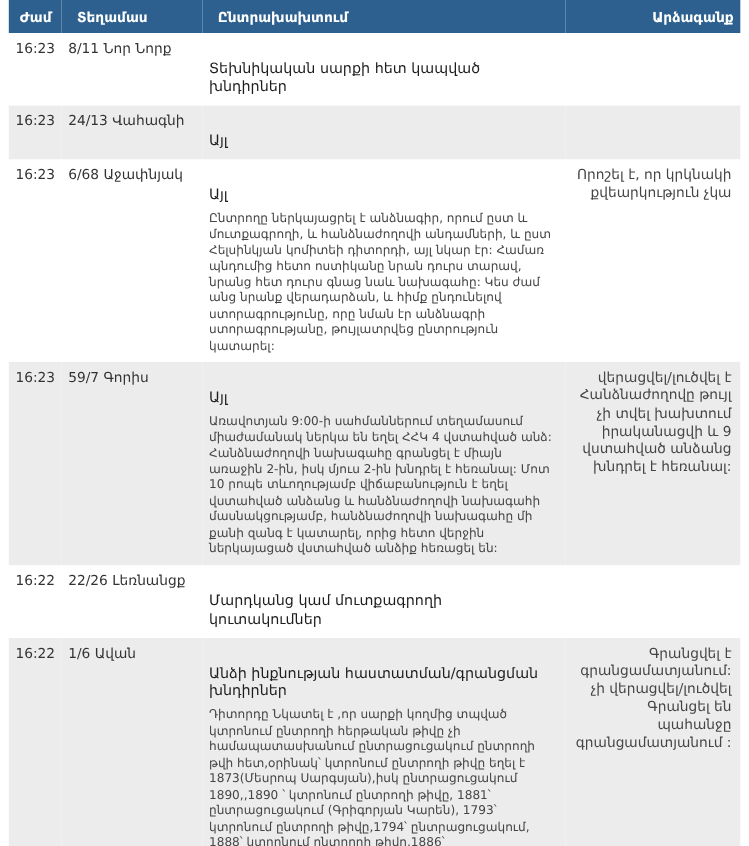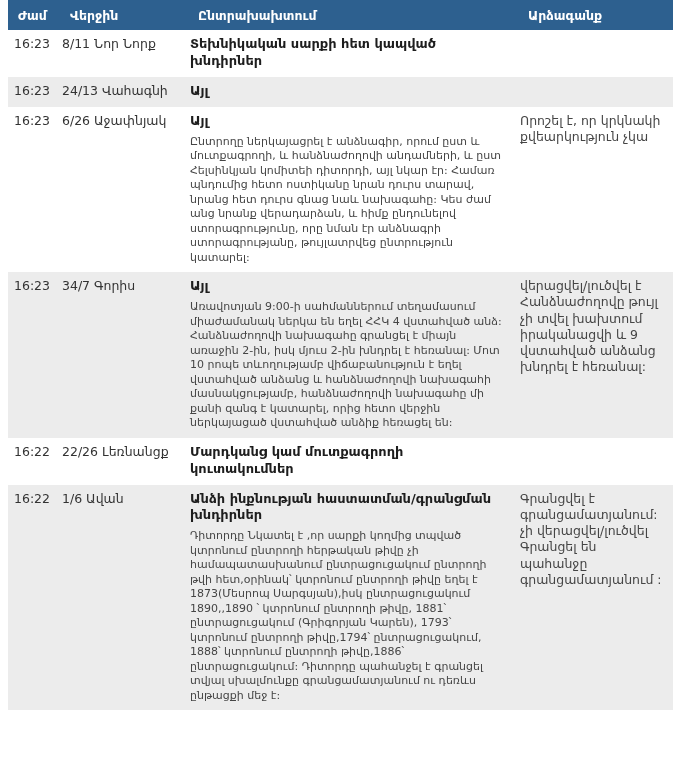--- a/index.html
+++ b/index.html
@@ -39,57 +39,58 @@
     color:var(--header-text);
     font-size:12.5px;
     font-weight:bold;
     text-align:left;
     padding:8px 6px 7px 14px;
     vertical-align:middle;
   }
   table.reports th.c-time,  table.reports td.c-time{width:48px;}
   table.reports th.c-precinct, table.reports td.c-precinct{width:128px;}
   table.reports th.c-violation, table.reports td.c-violation{width:330px;}
-  table.reports th.c-response, table.reports td.c-response{width:159px;}
+  table.reports th.c-response, table.reports td.c-response{width:159px;text-align:right;}
   table.reports th.c-time{padding-left:10px;}
   table.reports tbody tr{background:#ffffff;}
   table.reports tbody tr:nth-child(even){background:var(--row-alt-bg);}
   table.reports td{
     vertical-align:top;
     padding:6px 8px 7px 6px;
     font-size:12.5px;
     line-height:1.3;
   }
   td.c-time{color:var(--text);padding-left:10px;white-space:nowrap;}
   td.c-precinct{color:var(--text);}
   .violation-title{
-    font-weight:bold;
+    font-weight:normal;
     color:var(--violation-text);
     font-size:13px;
     line-height:1.3;
+    margin-top:19px;
   }
   .violation-desc{
     margin-top:5px;
     color:var(--desc-text);
     font-size:11px;
     line-height:1.32;
   }
   .violation-desc:empty{display:none;}
   td.c-response{color:var(--desc-text);line-height:1.32;}
 </style>
 </head>
 <body>
 
 <div class="page">
 
   <table class="reports">
     <thead>
       <tr>
         <th class="c-time">Ժամ</th>
-        <th class="c-precinct">Վերջին</th>
+        <th class="c-precinct">Տեղամաս</th>
         <th class="c-violation">Ընտրախախտում</th>
         <th class="c-response">Արձագանք</th>
       </tr>
     </thead>
     <tbody>
         <tr>
     <td class="c-time">16:23</td>
     <td class="c-precinct">8/11 Նոր Նորք</td>
     <td class="c-violation">
       <div class="violation-title">Տեխնիկական սարքի հետ կապված խնդիրներ</div>
@@ -101,30 +102,30 @@
     <td class="c-time">16:23</td>
     <td class="c-precinct">24/13 Վահագնի</td>
     <td class="c-violation">
       <div class="violation-title">Այլ</div>
 
     </td>
     <td class="c-response"></td>
   </tr>
         <tr>
     <td class="c-time">16:23</td>
-    <td class="c-precinct">6/26 Աջափնյակ</td>
+    <td class="c-precinct">6/68 Աջափնյակ</td>
     <td class="c-violation">
       <div class="violation-title">Այլ</div>
       <div class="violation-desc">Ընտրողը ներկայացրել է անձնագիր, որում ըստ և մուտքագրողի, և հանձնաժողովի անդամների, և ըստ Հելսինկյան կոմիտեի դիտորդի, այլ նկար էր: Համառ պնդումից հետո ոստիկանը նրան դուրս տարավ, նրանց հետ դուրս գնաց նաև նախագահը: Կես ժամ անց նրանք վերադարձան, և հիմք ընդունելով ստորագրությունը, որը նման էր անձնագրի ստորագրությանը, թույլատրվեց ընտրություն կատարել:</div>
     </td>
     <td class="c-response">Որոշել է, որ կրկնակի քվեարկություն չկա</td>
   </tr>
         <tr>
     <td class="c-time">16:23</td>
-    <td class="c-precinct">34/7 Գորիս</td>
+    <td class="c-precinct">59/7 Գորիս</td>
     <td class="c-violation">
       <div class="violation-title">Այլ</div>
       <div class="violation-desc">Առավոտյան 9:00-ի սահմաններում տեղամասում միաժամանակ ներկա են եղել ՀՀԿ 4 վստահված անձ: Հանձնաժողովի նախագահը գրանցել է միայն առաջին 2-ին, իսկ մյուս 2-ին խնդրել է հեռանալ: Մոտ 10 րոպե տևողությամբ վիճաբանություն է եղել վստահված անձանց և հանձնաժողովի նախագահի մասնակցությամբ, հանձնաժողովի նախագահը մի քանի զանգ է կատարել, որից հետո վերջին ներկայացած վստահված անձիք հեռացել են:</div>
     </td>
     <td class="c-response">վերացվել/լուծվել է Հանձնաժողովը թույլ չի տվել խախտում իրականացվի և 9 վստահված անձանց խնդրել է հեռանալ:</td>
   </tr>
         <tr>
     <td class="c-time">16:22</td>
     <td class="c-precinct">22/26 Լեռնանցք</td>
     <td class="c-violation">

